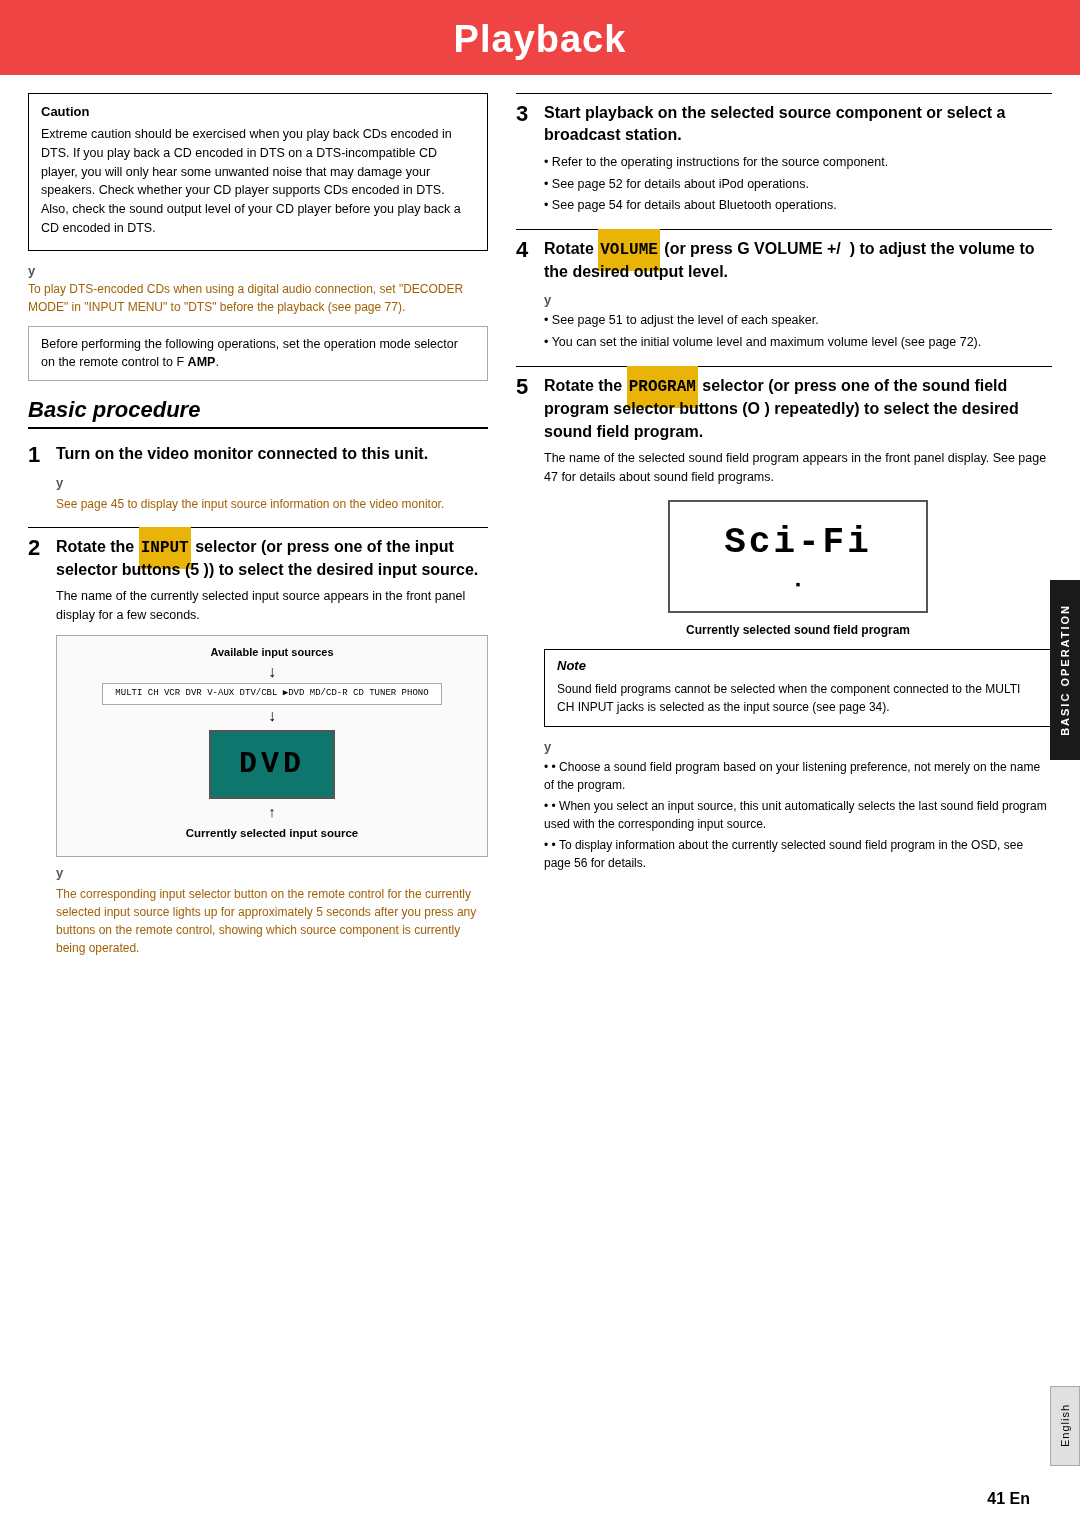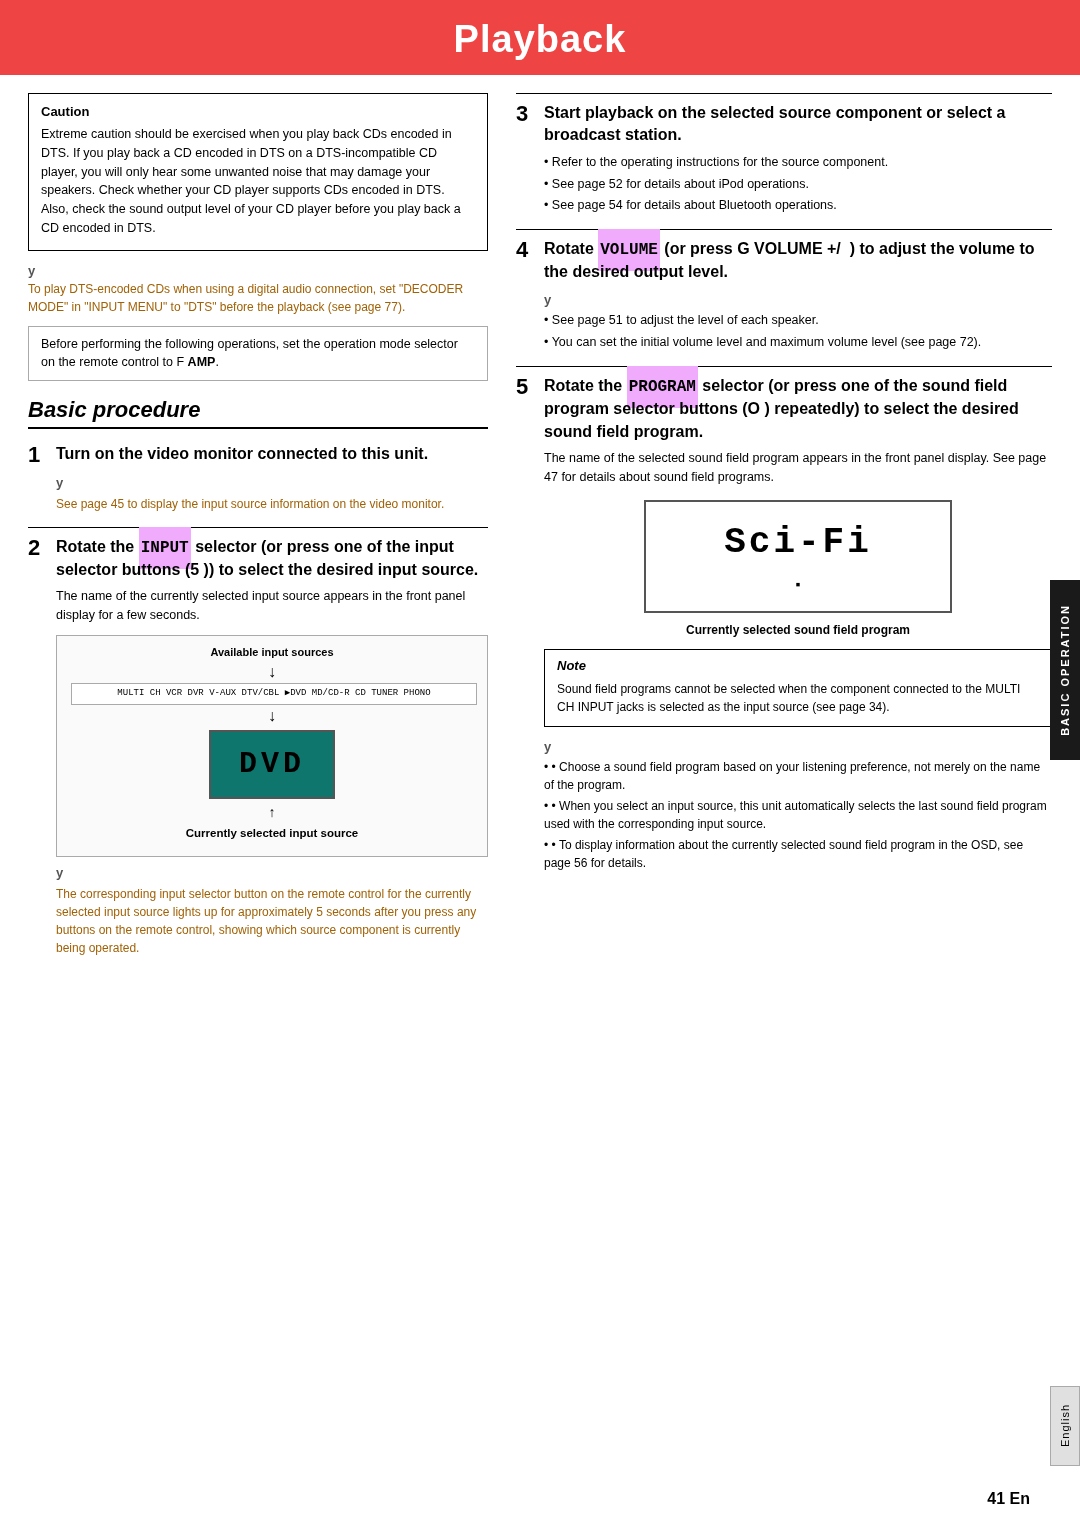--- a/index.html
+++ b/index.html
@@ -153,21 +153,21 @@
     .display-diagram .input-sources-row {
       display: flex;
       align-items: center;
       justify-content: center;
       font-size: 9px;
       font-family: 'Courier New', Courier, monospace;
       border: 1px solid #aaa;
       background: #fff;
       padding: 3px 8px;
       margin: 3px auto;
-      width: 406px;
+      width: 340px;
       gap: 4px;
     }
     .display-diagram .lcd-display {
       border: 2px solid #555;
       background: #0f766e;
       font-family: 'Courier New', Courier, monospace;
       font-size: 30px;
       letter-spacing: 4px;
       padding: 10px 28px;
       display: inline-block;
@@ -183,21 +183,21 @@
       font-size: 14px;
     }
 
     
     .scifi-display-box {
       border: 2px solid #555;
       background: #fff;
       text-align: center;
       padding: 14px 20px 16px;
       margin: 14px auto 8px;
-      width: 308px;
+      width: 260px;
     }
     .scifi-display-box .scifi-text {
       font-family: 'Courier New', Courier, monospace;
       font-size: 36px;
       font-weight: bold;
       letter-spacing: 3px;
     }
     .scifi-display-box .scifi-dot {
       font-size: 14px;
       margin-top: 4px;
@@ -288,21 +288,21 @@
 
     .hr-line {
       border: none;
       border-top: 1px solid #000;
       margin: 10px 0 8px 0;
     }
 
     .bold { font-weight: bold; }
     .mono-inline {
       font-family: 'Courier New', Courier, monospace;
-      background: #f0abfc;
+      background: #eab308;
       padding: 12px 2px;
     }
   </style>
 </head>
 <body>
 
 <div class="page-title-bar">
   <h1>Playback</h1>
 </div>
 

